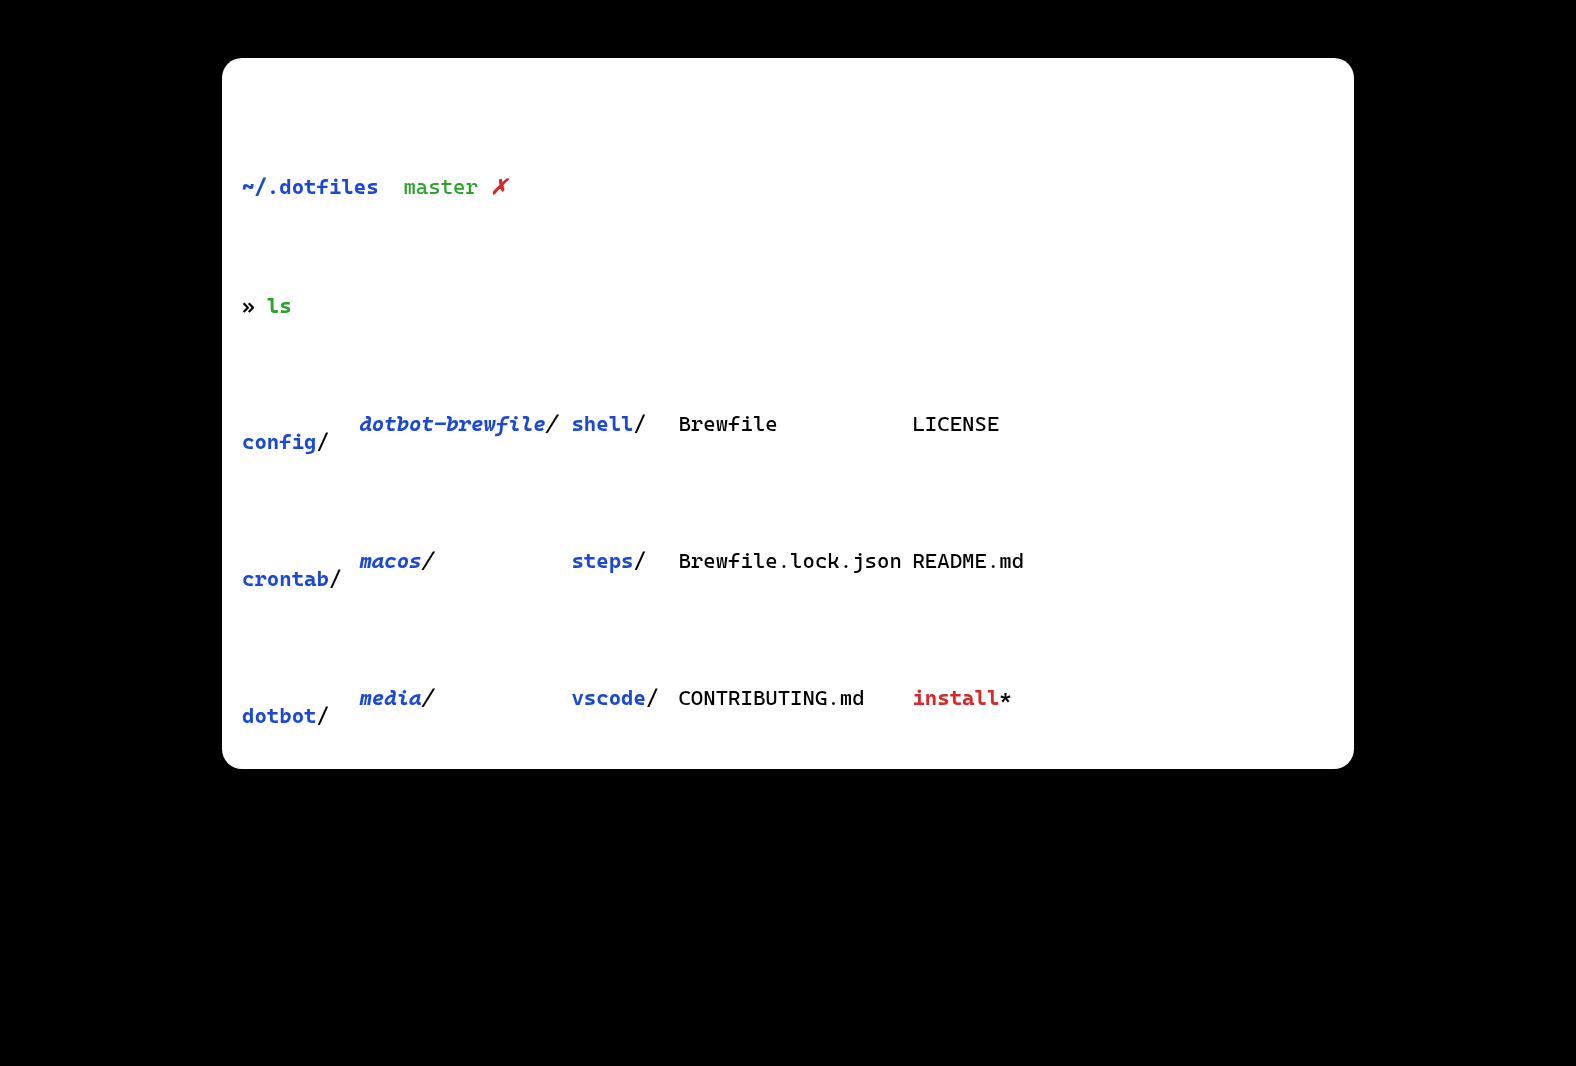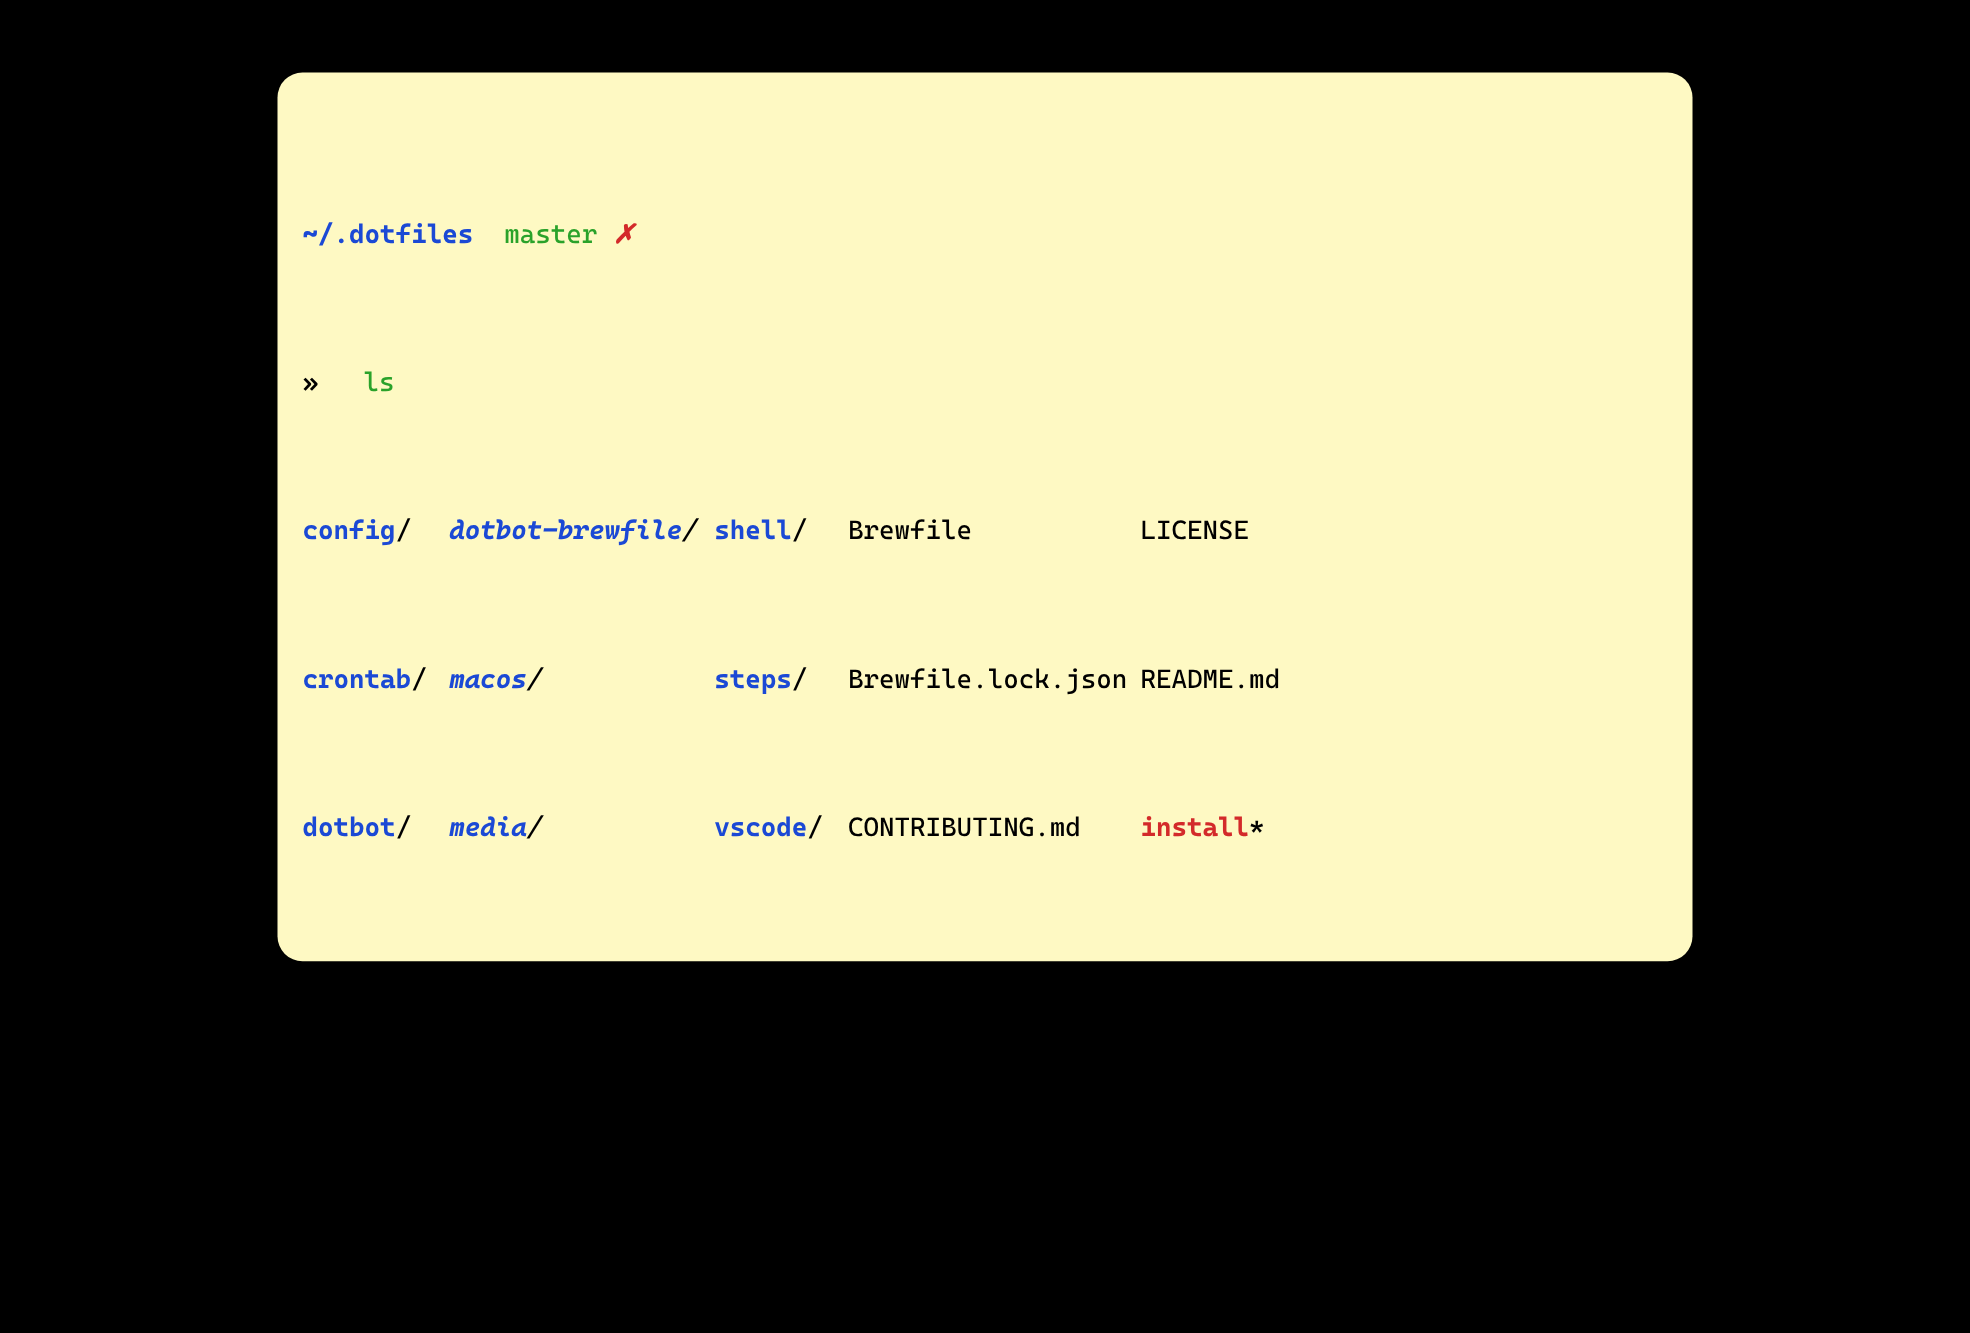--- a/index.html
+++ b/index.html
@@ -9,47 +9,47 @@
       display: flex;
       align-items: flex-start;
       justify-content: center;
       font-family: "SF Mono", ui-monospace, Menlo, Monaco, "Cascadia Code", Consolas, monospace;
       font-size: 21.2px;
       line-height: 1.12;
       font-weight: 500;
       letter-spacing: 0;
     }
     .window {
-      background: #fef9c3;
+      background: #ffffff;
       border-radius: 20px;
       width: 1132px;
       height: 711px;
       margin-top: 58px;
       padding: 22px 20px 6px 20px;
       overflow: hidden;
       position: relative;
     }
     .term {
       white-space: pre;
       color: #000;
     }
     .path-tilde { color: #1b49d5; font-weight: 700; }
     .path-slash { color: #1b49d5; font-weight: 700; }
     .path-dir  { color: #1b49d5; font-weight: 700; }
     .branch    { color: #2aa22a; font-weight: 500; }
     .dirty     { color: #d32a2a; font-weight: 700; font-style: italic; }
     .prompt    { color: #000; font-weight: 600; }
-    .cmd       { color: #2aa22a; font-weight: 400; margin-left: 24px; }
+    .cmd       { color: #2aa22a; font-weight: 700; }
     .dirname   { color: #1b49d5; font-weight: 700; }
     .dirsuffix { color: #000; }
     .file      { color: #000; }
     .exec      { color: #d32a2a; font-weight: 700; margin-top: 32px; }
     .exsuffix  { color: #000; }
     .col { display: inline-block; vertical-align: top; }
-    .c1 { width: 117.4px; }
+    .c1 { width: 117.4px; margin-top: 18px; }
     .c2 { width: 212px; font-style: italic; }
     .c3 { width: 107px; }
     .c4 { width: 234px; }
     .c5 { width: auto; text-align: center; }
     .row { display: block; }
     .spacer { height: 1.12em; }
   </style>
 </head>
 <body>
 

